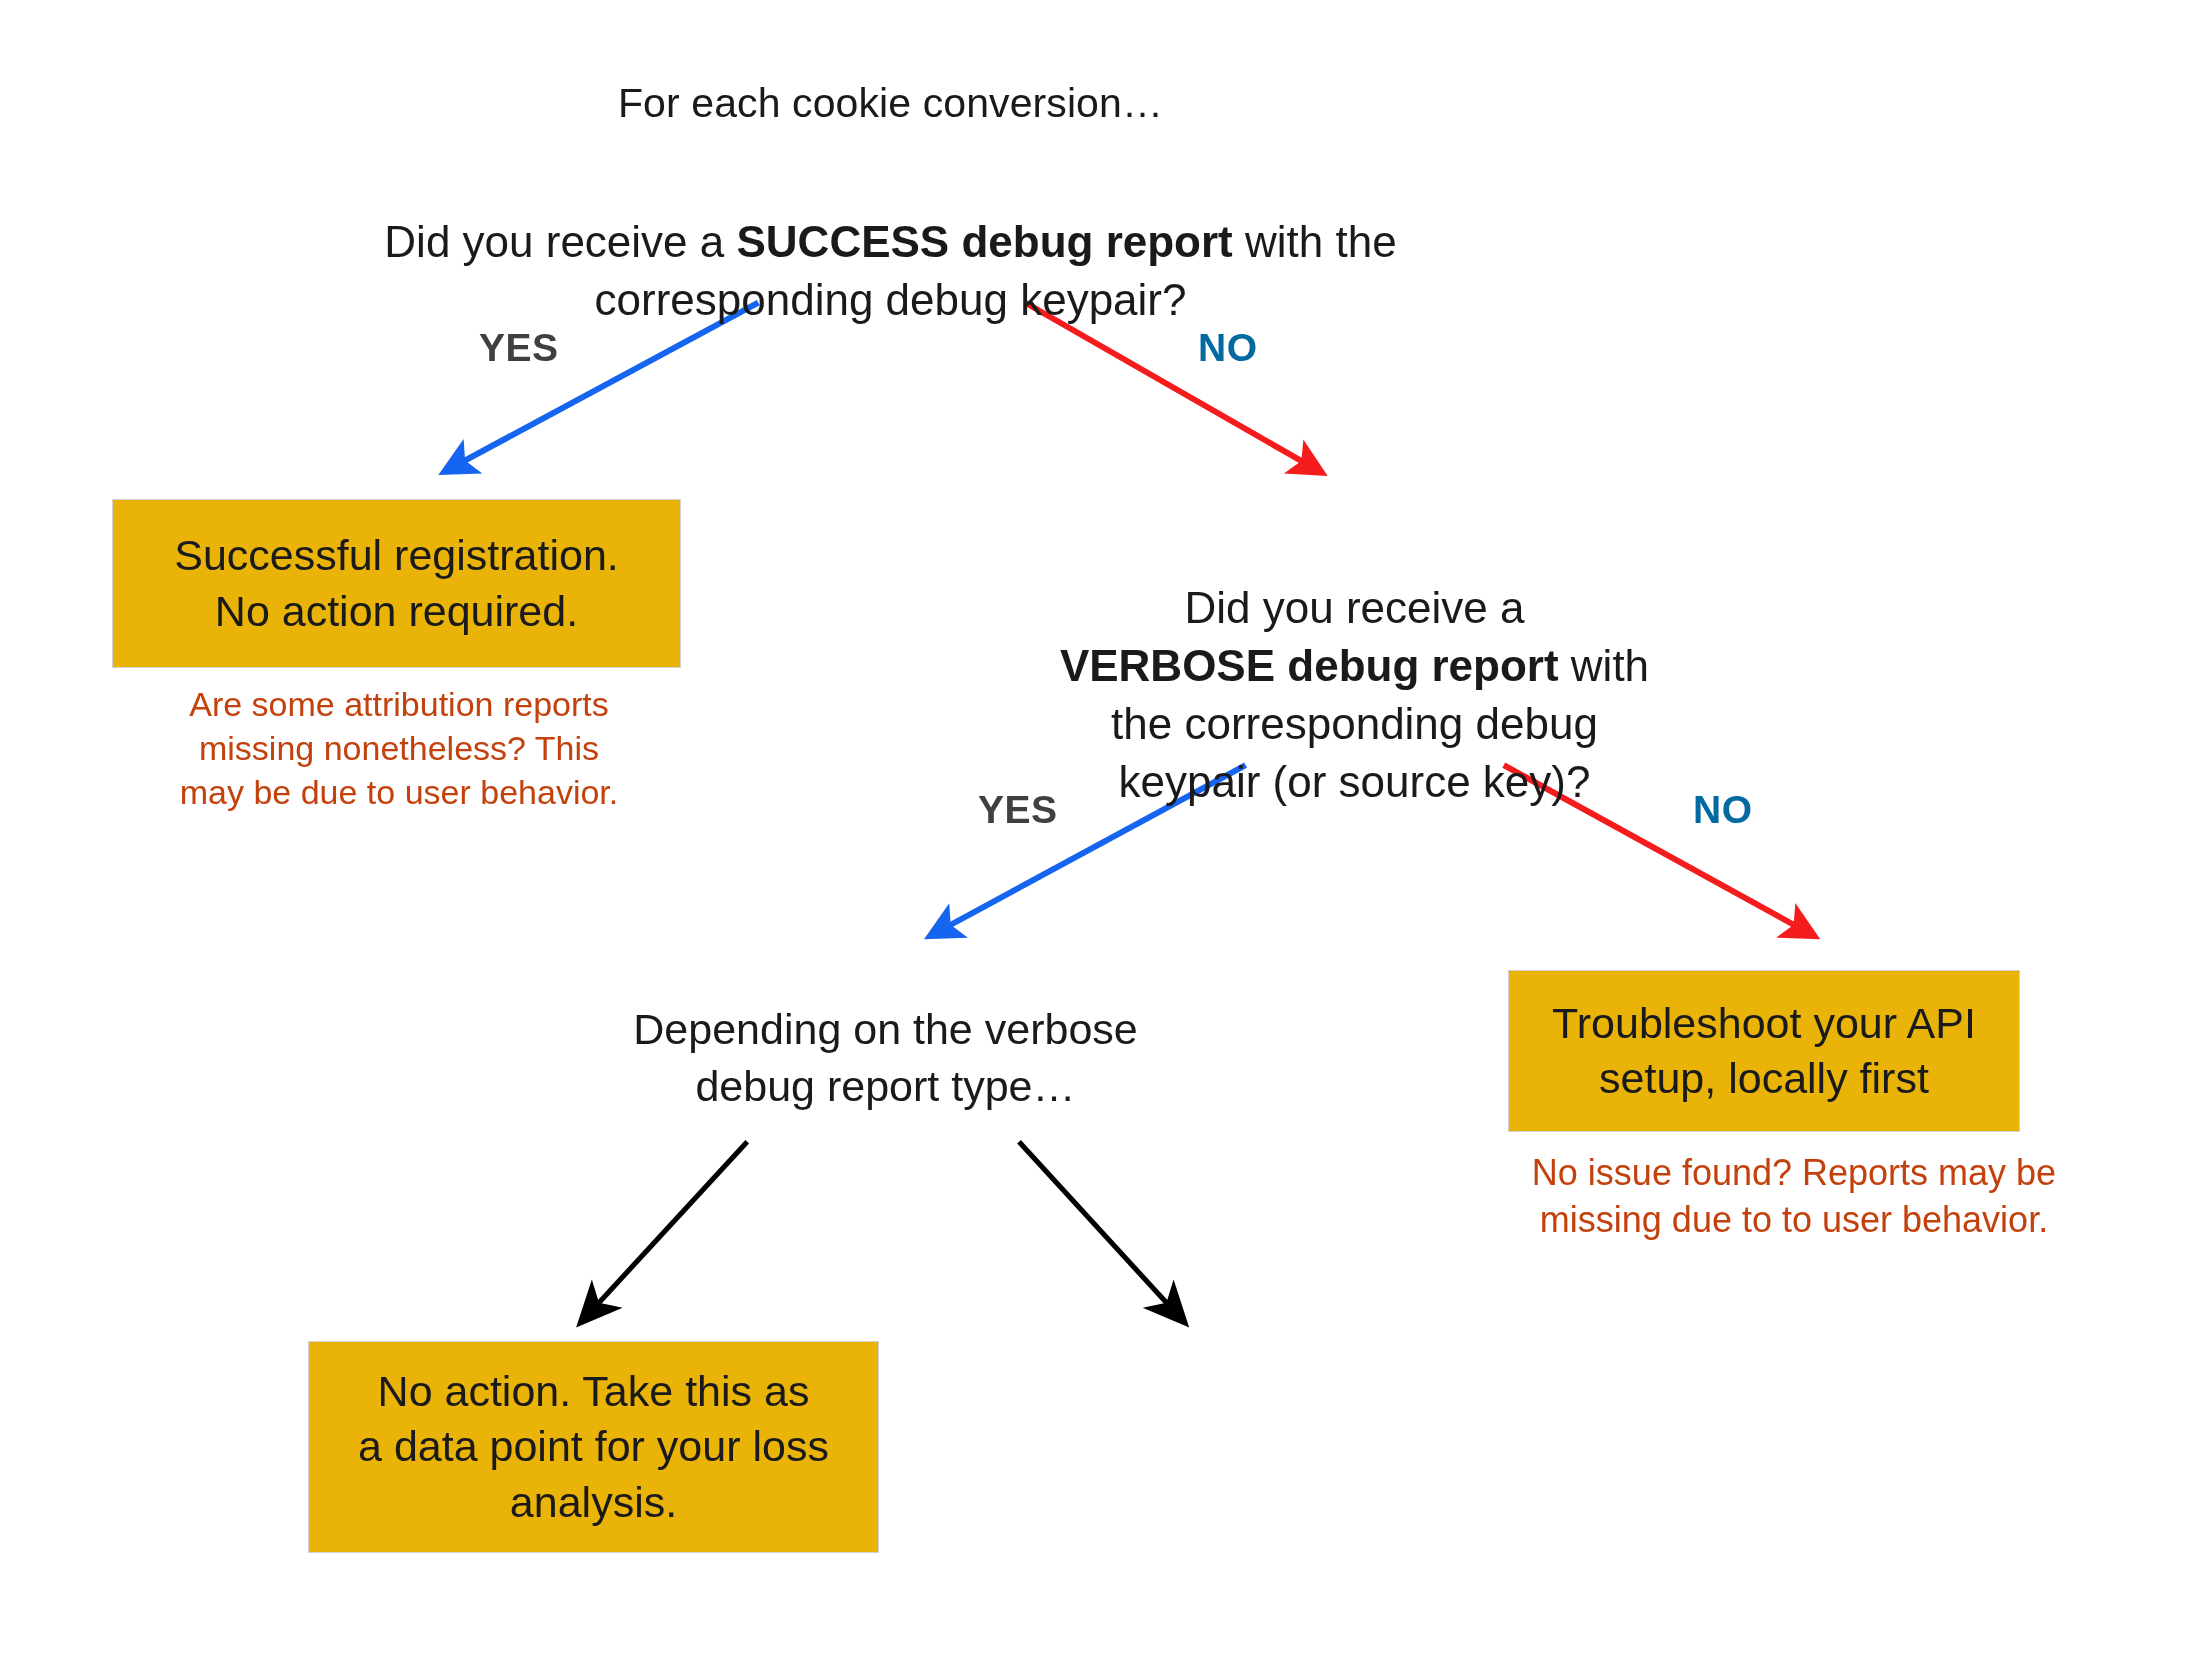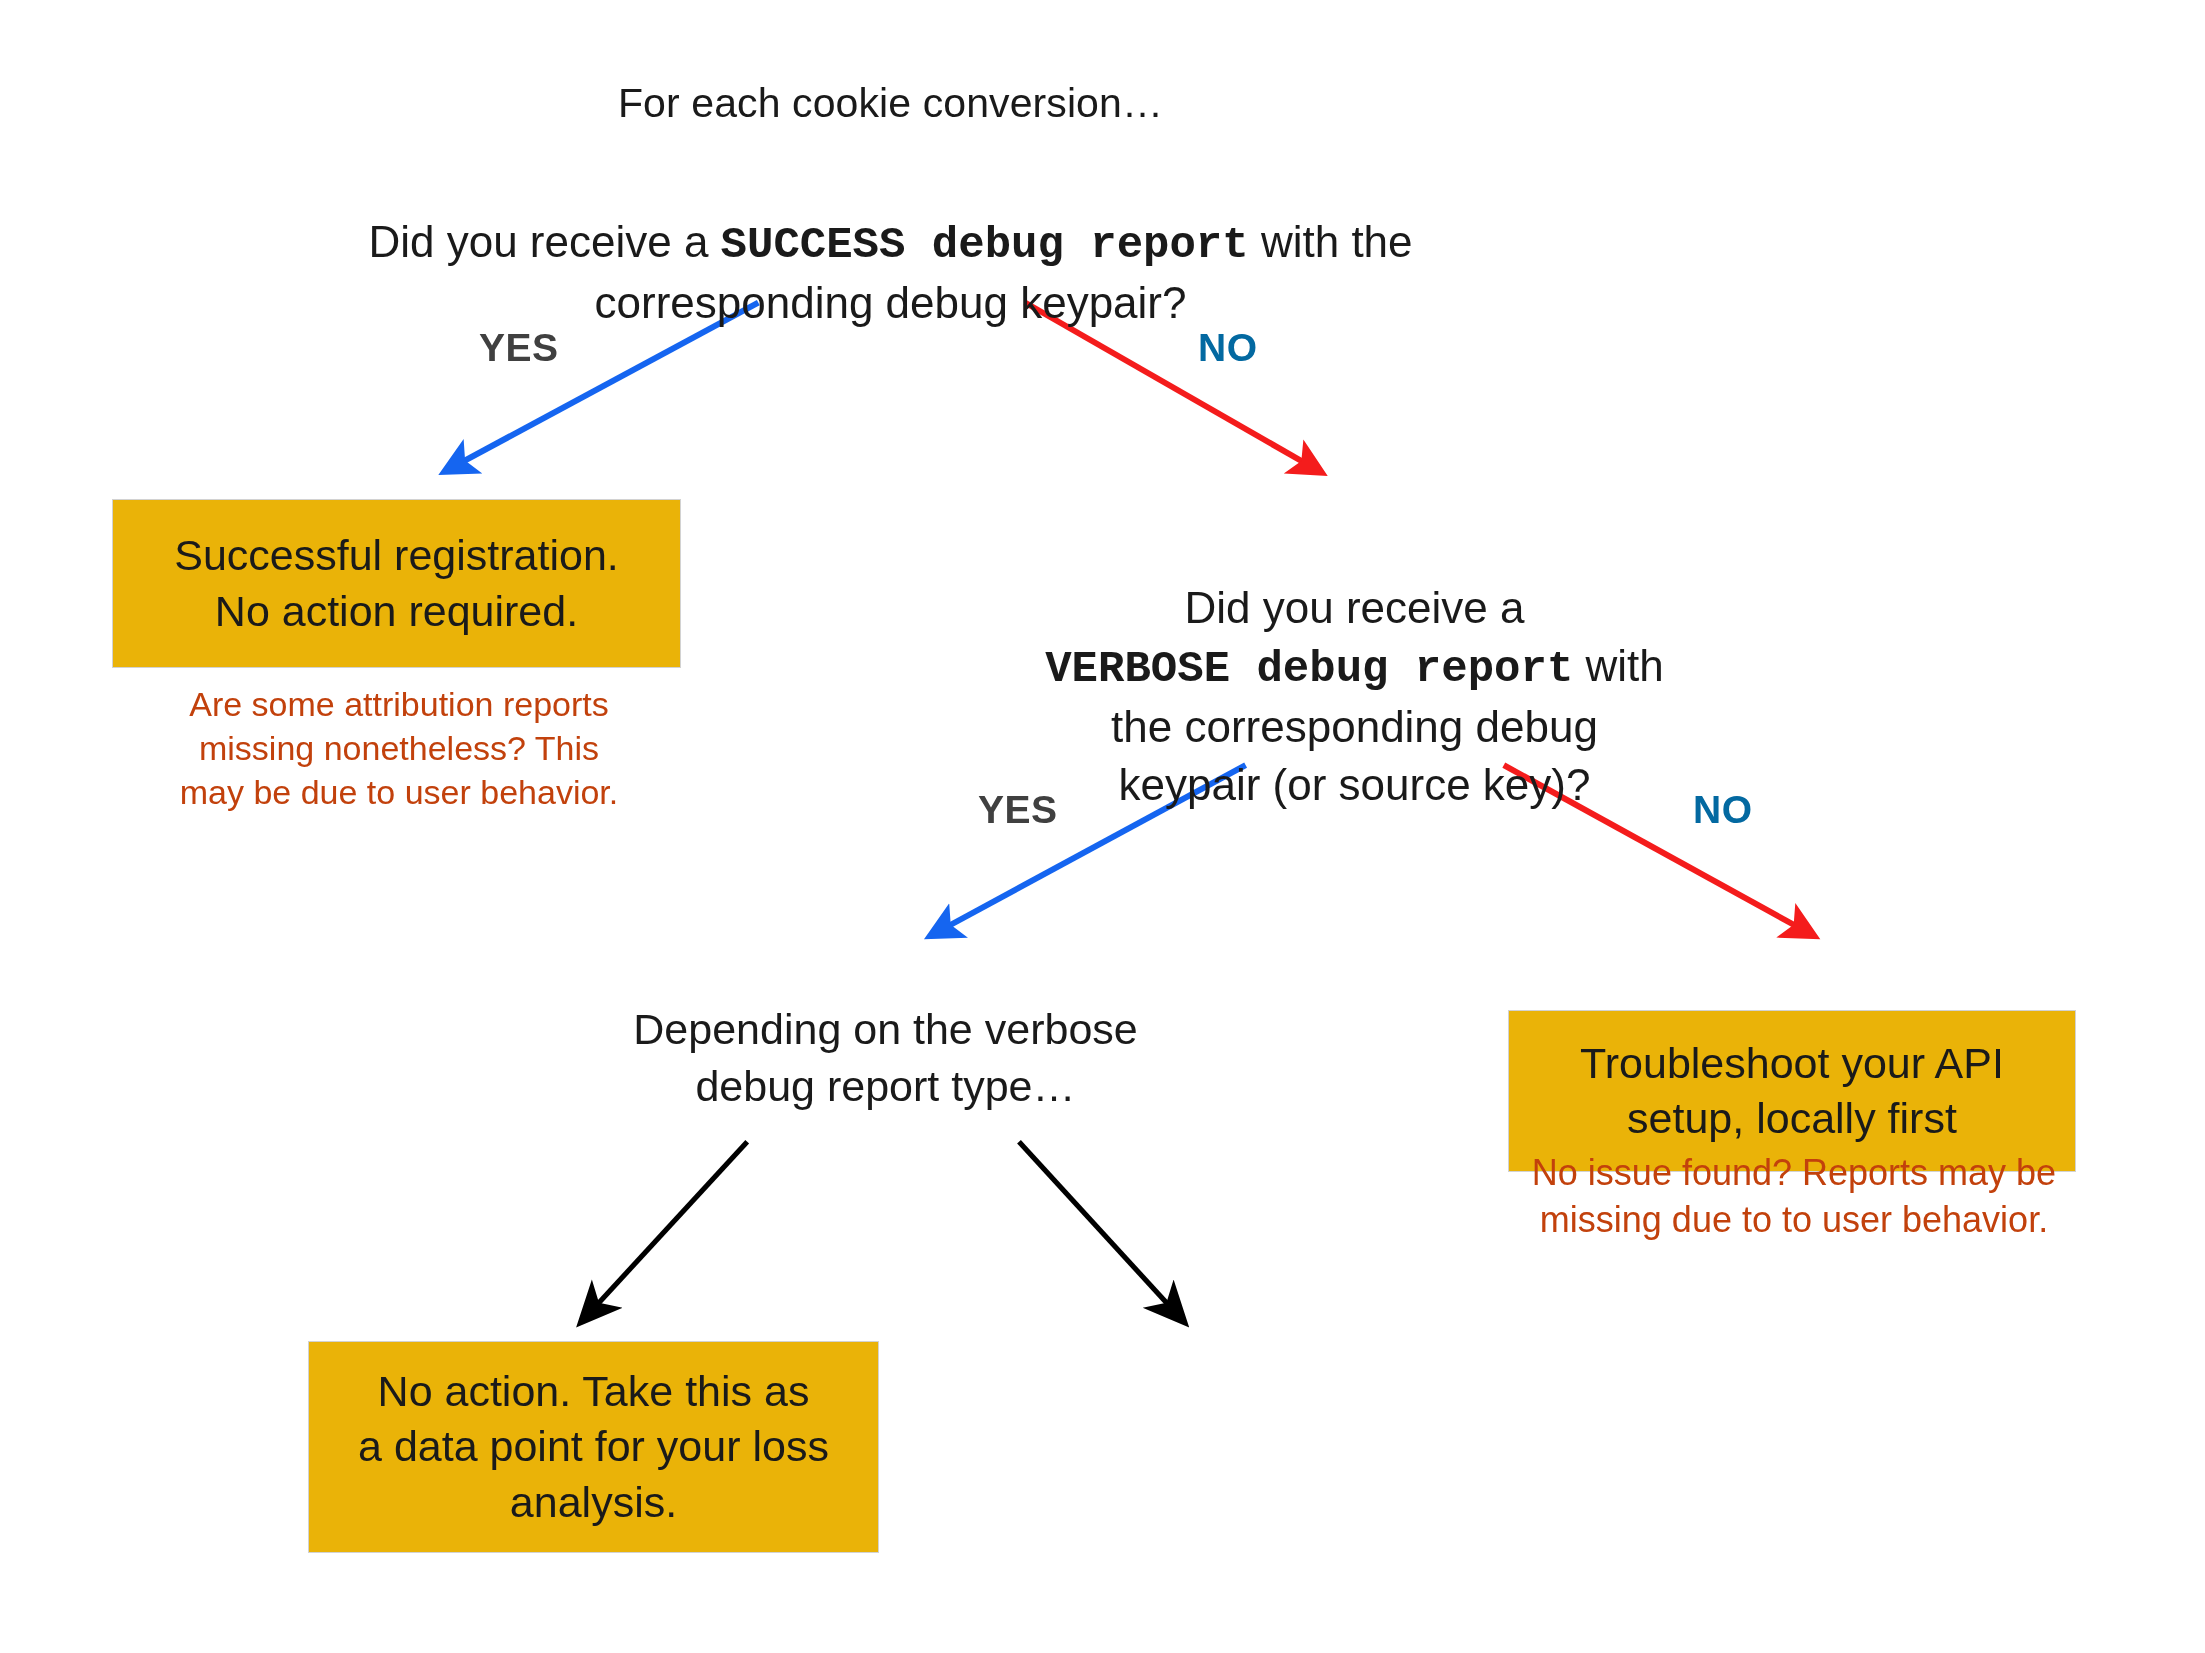--- a/index.html
+++ b/index.html
@@ -28,21 +28,21 @@
     white-space: pre-line;
   }
   .title-line {
     font-size: 41px;
     letter-spacing: 0.1px;
   }
   .question {
     font-size: 44px;
     line-height: 1.32;
   }
-  .question b { font-weight: 700; font-family: Liberation Mono, monospace; }
+  .question b { font-weight: 700; }
 
   .note {
     font-size: 34px;
     line-height: 1.30;
     color: #c2410c;
   }
 
   
   .box {
     position: absolute;
@@ -135,21 +135,21 @@
 keypair (or source key)?</span>
   </div>
 
   <div class="edge-label lbl-yes" style="left:978px; top:788px;">YES</div>
 
   <div class="edge-label lbl-no" style="left:1693px; top:788px;">NO</div>
 
   <div class="tnode question" style="left:596px; top:1001px; width:579px; font-size:43px;">Depending on the verbose
 debug report type…</div>
 
-  <div class="box" style="left:1508px; top:970px; width:568px; height:162px;margin-top:40px;">Troubleshoot your API
+  <div class="box" style="left:1508px; top:970px; width:512px; height:162px;">Troubleshoot your API
 setup, locally first</div>
 
   <div class="tnode note" style="left:1449px; top:1150px; width:690px; font-size:36px;">No issue found? Reports may be
 missing due to to user behavior.</div>
 
   <div class="box" style="left:308px; top:1341px; width:571px; height:212px;">No action. Take this as
 a data point for your loss
 analysis.</div>
 
 

